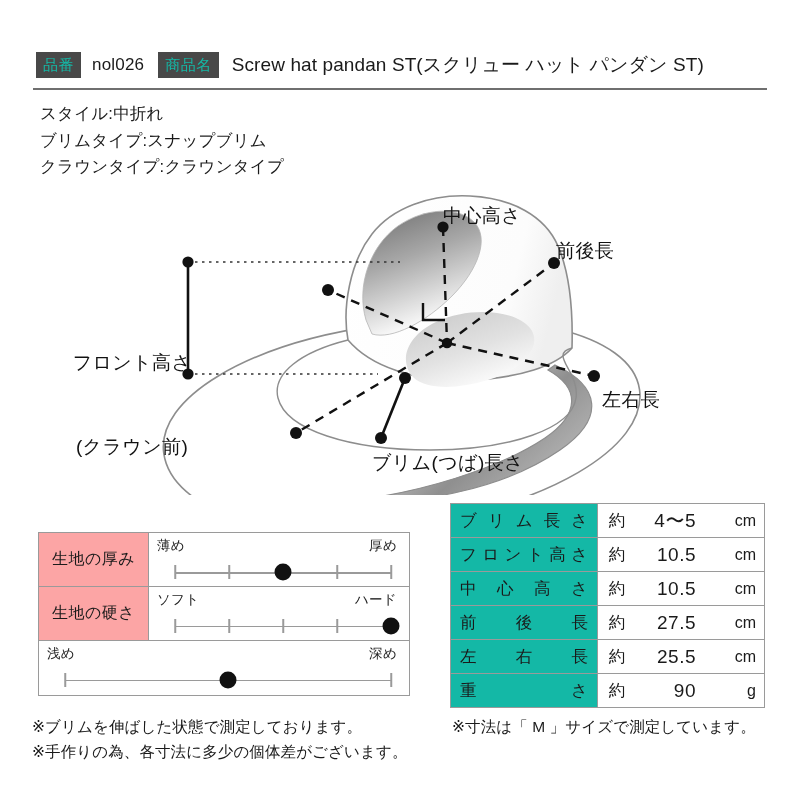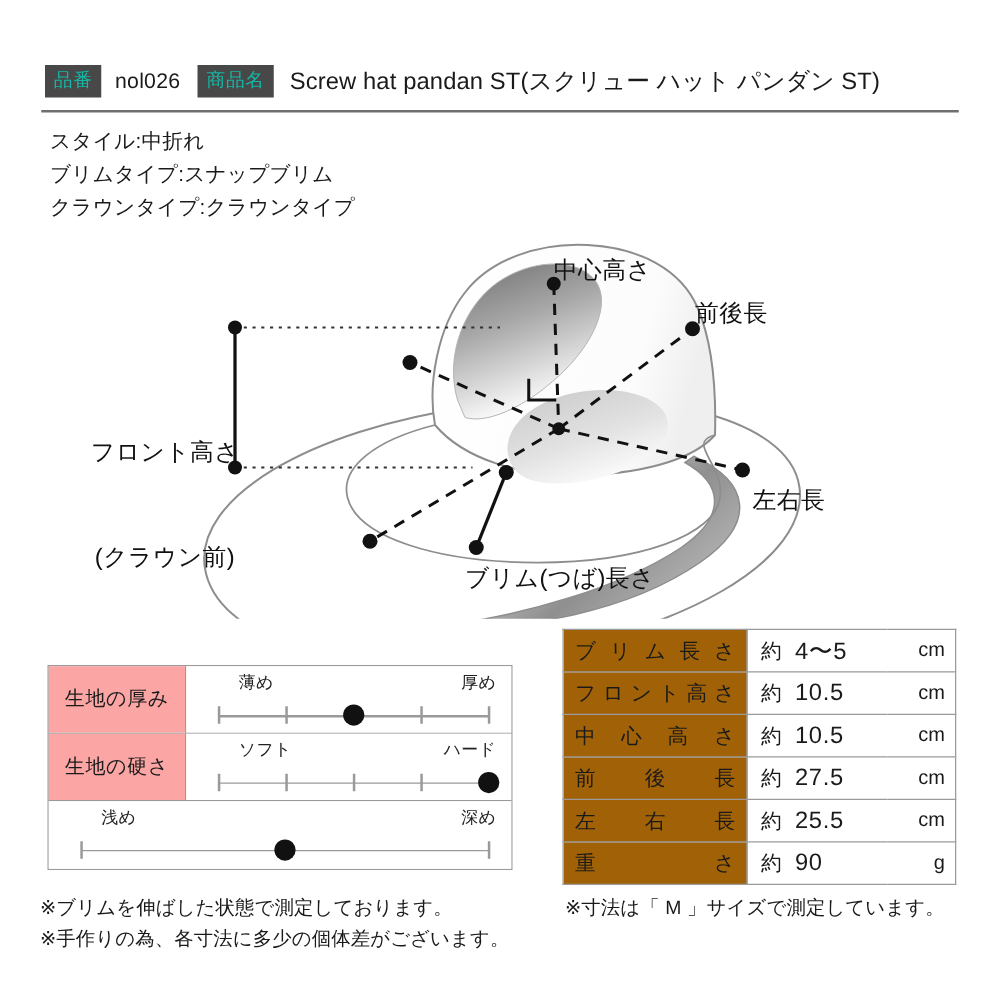--- a/index.html
+++ b/index.html
@@ -128,21 +128,21 @@
     position: relative;
     background: #ffffff;
   }
   .send-label {
     position: absolute;
     top: 4px;
     font-size: 13.5px;
     letter-spacing: 0.3px;
     color: #222;
   }
-  .send-left  { left: 42px; }
+  .send-left  { left: 8px; }
   .send-right { right: 12px; text-align: right; }
   .scale {
     position: absolute;
     left: 26px;
     right: 18px;
     top: 31px;
     height: 16px;
   }
   .scale-line {
     position: absolute;
@@ -179,35 +179,35 @@
     table-layout: fixed;
   }
   #measure-table td {
     border: 1px solid #9a9a9a;
     height: 33px;
     font-size: 17px;
     padding: 0;
   }
   #measure-table td.m-name {
     width: 128px;
-    background: #a16207;
+    background: #14b8a6;
     text-align: justify;
     text-align-last: justify;
     padding: 0 9px;
     letter-spacing: 0px;
     font-size: 16.5px;
   }
   #measure-table td.m-approx {
     width: 38px;
     text-align: center;
     font-size: 16.5px;
     border-right: none;
   }
   #measure-table td.m-value {
-    text-align: left;
+    text-align: right;
     font-size: 19px;
     letter-spacing: 0.5px;
     border-left: none;
     border-right: none;
     padding-right: 14px;
   }
   #measure-table td.m-unit {
     width: 46px;
     text-align: right;
     font-size: 16px;

